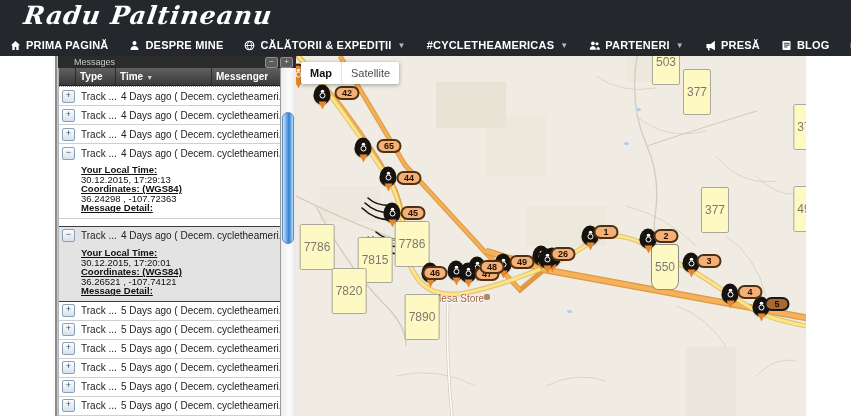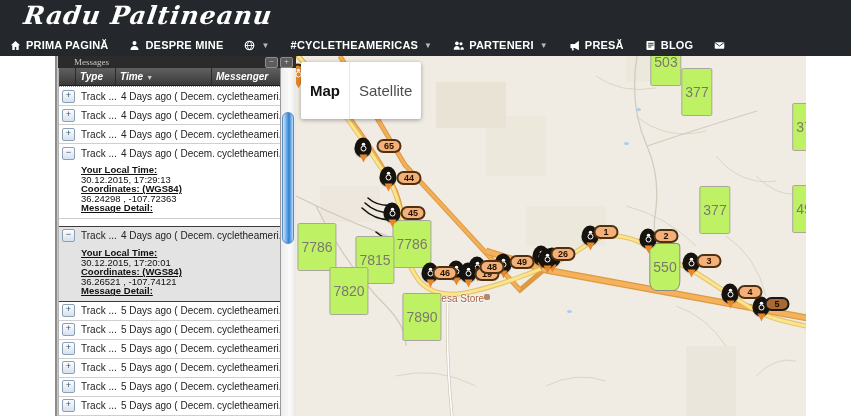--- a/index.html
+++ b/index.html
@@ -13,27 +13,27 @@
     letter-spacing:.2px;white-space:nowrap;cursor:pointer;}
   .nav-item .nicon{width:11px;height:11px;display:inline-block;}
   .nav-item .nicon svg{width:11px;height:11px;display:block;}
   .caret{color:#b6b9bc;font-size:8px;margin-left:1px;}
   
   .content{position:relative;width:851px;height:360px;background:#fff;}
   .vline{position:absolute;left:55px;top:0;width:2px;height:360px;background:#8d8d8d;border-right:1px solid #c6c6c6;}
   
   .panel{position:absolute;left:58px;top:0;width:238px;height:360px;background:#fff;}
   .titlebar{height:12px;background:#2b2b2b;color:#c9c9c9;font-size:9px;display:flex;align-items:center;
-    padding:0 3px 0 16px;border-bottom:6px solid #0369a1;font-family:Liberation Serif, serif;}
+    padding:0 3px 0 16px;border-bottom:6px solid #0369a1;}
   .titlebar .spacer{flex:1;}
   .winbtn{width:11px;height:9px;background:#5d5d5d;border:1px solid #8d8d8d;border-radius:2px;color:#e2e2e2;
     font-size:8px;line-height:7px;text-align:center;margin-left:2px;cursor:pointer;}
   .grid{position:absolute;left:0;top:12px;width:223px;bottom:0;overflow:hidden;border-left:1px solid #b5b5b5;background:#fff;}
   .grid-header{display:flex;height:18px;background:linear-gradient(#606060,#3a3a3a);color:#fff;
-    font-size:10px;font-weight:bold;border-bottom:1px solid #1e1e1e;box-sizing:border-box;font-style:italic;}
+    font-size:10px;font-weight:bold;border-bottom:1px solid #1e1e1e;box-sizing:border-box;}
   .gh-cell{box-sizing:border-box;padding:3px 4px;border-right:1px solid #2a2a2a;white-space:nowrap;overflow:hidden;}
   .c0{width:17px;flex:none;}.c1{width:40px;flex:none;}.c2{width:96px;flex:none;}.c3{flex:1;}
   .sort{font-size:7px;color:#cfcfcf;margin-left:3px;}
   .grid-body{font-size:10px;color:#222;}
   .entry{border-bottom:1px solid #cfcfcf;}
   .entry:first-child .grid-row{border-top:1px dotted #6f8fb5;}
   .grid-row{display:flex;height:18px;align-items:center;background:#fff;cursor:pointer;}
   .cell{box-sizing:border-box;padding:0 3px;white-space:nowrap;overflow:hidden;}
   .expander{flex:none;width:11px;height:11px;margin:0 3px;border:1px solid #8ba0b5;border-radius:2px;
     background:linear-gradient(#fdfdfd,#d6e1ee);font-size:9px;line-height:9px;text-align:center;color:#33516e;cursor:pointer;}
@@ -45,34 +45,34 @@
   .scroll{position:absolute;right:0;top:12px;width:15px;bottom:0;background:linear-gradient(90deg,#ededed,#fbfbfb 60%,#e6e6e6);
     border-left:1px solid #9a9a9a;cursor:pointer;}
   .thumb{position:absolute;left:1px;top:44px;width:12px;height:132px;border-radius:7px;cursor:pointer;
     background:linear-gradient(90deg,#cfe6fb,#5ea2e8 40%,#2f7fd0 60%,#bcdcf8);border:1px solid #5a8cc0;box-sizing:border-box;}
   
   .map{position:absolute;left:296px;top:0;width:510px;height:360px;background:#f0ece3;overflow:hidden;cursor:grab;}
   .roads{position:absolute;left:0;top:0;z-index:2;}
   .terr{position:absolute;background:#e8e3d5;z-index:1;}
   .mapctl{position:absolute;left:5px;top:6px;display:flex;background:#fff;border-radius:2px;
     box-shadow:0 1px 4px rgba(0,0,0,.35);z-index:30;overflow:hidden;}
-  .mapbtn{padding:20px 9px;font-size:15px;color:#111;font-weight:bold;cursor:pointer;}
+  .mapbtn{padding:5px 9px;font-size:11px;color:#111;font-weight:bold;cursor:pointer;}
   .mapbtn.inactive{color:#4d4d4d;font-weight:normal;border-left:1px solid #e6e6e6;}
   .pin{position:absolute;z-index:10;width:17px;transform:translate(-50%,-50%);}
   .balloon{width:17px;height:20px;background:#16120e;border-radius:50%/55% 55% 45% 45%;
     display:flex;align-items:center;justify-content:center;box-shadow:0 1px 1px rgba(0,0,0,.3);}
   .spot{width:4px;height:4px;border:1px solid #fff;border-radius:50%;box-shadow:0 -4px 0 -1.2px #fff;margin-top:2px;}
   .tip{width:0;height:0;margin:-3px auto 0;border:4px solid transparent;border-top:8px solid #e8872a;}
   .pin.orange .balloon{background:#e8872a;border:2px solid #42280e;box-sizing:border-box;}
   .pill{position:absolute;z-index:12;transform:translate(-50%,-50%);min-width:11px;padding:0 5px;height:10px;
     line-height:10px;background:#f3b078;border:2px solid #4f3010;border-radius:8px;font-size:9px;font-weight:bold;
     color:#241303;text-align:center;cursor:pointer;}
   .pill.dark{background:#a86a32;border-color:#191919;color:#190e04;}
-  .shield{position:absolute;z-index:5;transform:translate(-50%,-50%);background:#bef264;border:1px solid #a9a69b;
-    border-radius:2px;font-size:14px;color:#7c7870;padding:15px 3px;white-space:nowrap;}
+  .shield{position:absolute;z-index:5;transform:translate(-50%,-50%);background:#fef9c3;border:1px solid #a9a69b;
+    border-radius:2px;font-size:12px;color:#7c7870;padding:15px 3px;white-space:nowrap;}
   .shield.us{border-radius:4px 4px 7px 7px/4px 4px 9px 9px;border-color:#8f8c84;}
   .place{position:absolute;z-index:4;transform:translate(-50%,-50%);font-size:10px;color:#6b675c;
     text-shadow:0 0 2px #fff,0 0 2px #fff,1px 1px 1px #fff;white-space:nowrap;}
   .place.poi{color:#a85f3e;}
   .poi-dot{position:absolute;z-index:4;width:6px;height:6px;background:#b08968;border-radius:2px;}
   .water{position:absolute;z-index:1;width:5px;height:3px;background:#a8cdf2;border-radius:50%;}
 </style>
 </head>
 <body>
 
@@ -96,20 +96,21 @@
         </span>
         <span>DESPRE MINE</span>
       </div>
       <div class="nav-item">
         <span class="nicon">
           <svg viewBox="0 0 12 12">
             <circle cx="6" cy="6" r="4.7" fill="none" stroke="#fff" stroke-width="1.2"></circle>
             <path d="M1.3 6h9.4M6 1.3C2.9 4 2.9 8 6 10.7 9.1 8 9.1 4 6 1.3" fill="none" stroke="#fff" stroke-width="1"></path>
           </svg>
         </span>
+        <span>CĂLĂTORII &amp; EXPEDIȚII</span>
         <span class="caret">▼</span>
       </div>
       <div class="nav-item">
         <span>#CYCLETHEAMERICAS</span>
         <span class="caret">▼</span>
       </div>
       <div class="nav-item">
         <span class="nicon">
           <svg viewBox="0 0 12 12">
             <circle fill="#fff" cx="4.2" cy="3.6" r="2"></circle>
@@ -356,28 +357,28 @@
           </div>
           <div class="tip"></div>
         </div>
         <div class="pill" style="left: 117px; top: 157px;">45</div>
         <div class="pin" style="left: 134px; top: 221px;">
           <div class="balloon">
             <div class="spot"></div>
           </div>
           <div class="tip"></div>
         </div>
-        <div class="pill" style="left: 149px; top: 217px;">46</div>
+        <div class="pill" style="left: 139px; top: 217px;">46</div>
         <div class="pin" style="left: 181px; top: 215px;">
           <div class="balloon">
             <div class="spot"></div>
           </div>
           <div class="tip"></div>
         </div>
-        <div class="pill" style="left: 191px; top: 218px;">19</div>
+        <div class="pill" style="left: 191px; top: 218px;">47</div>
         <div class="pin" style="left: 207px; top: 212px;">
           <div class="balloon">
             <div class="spot"></div>
           </div>
           <div class="tip"></div>
         </div>
         <div class="pill" style="left: 196px; top: 211px;">48</div>
         <div class="pin" style="left: 245px; top: 204px;">
           <div class="balloon">
             <div class="spot"></div>

